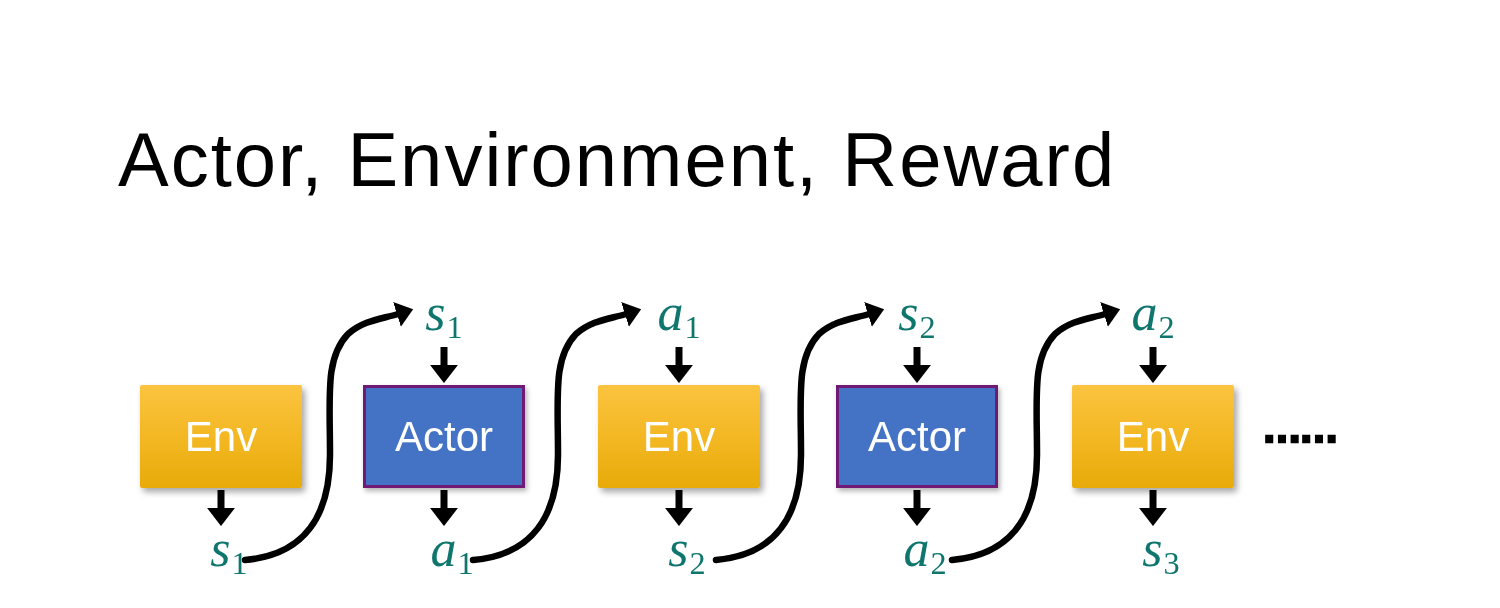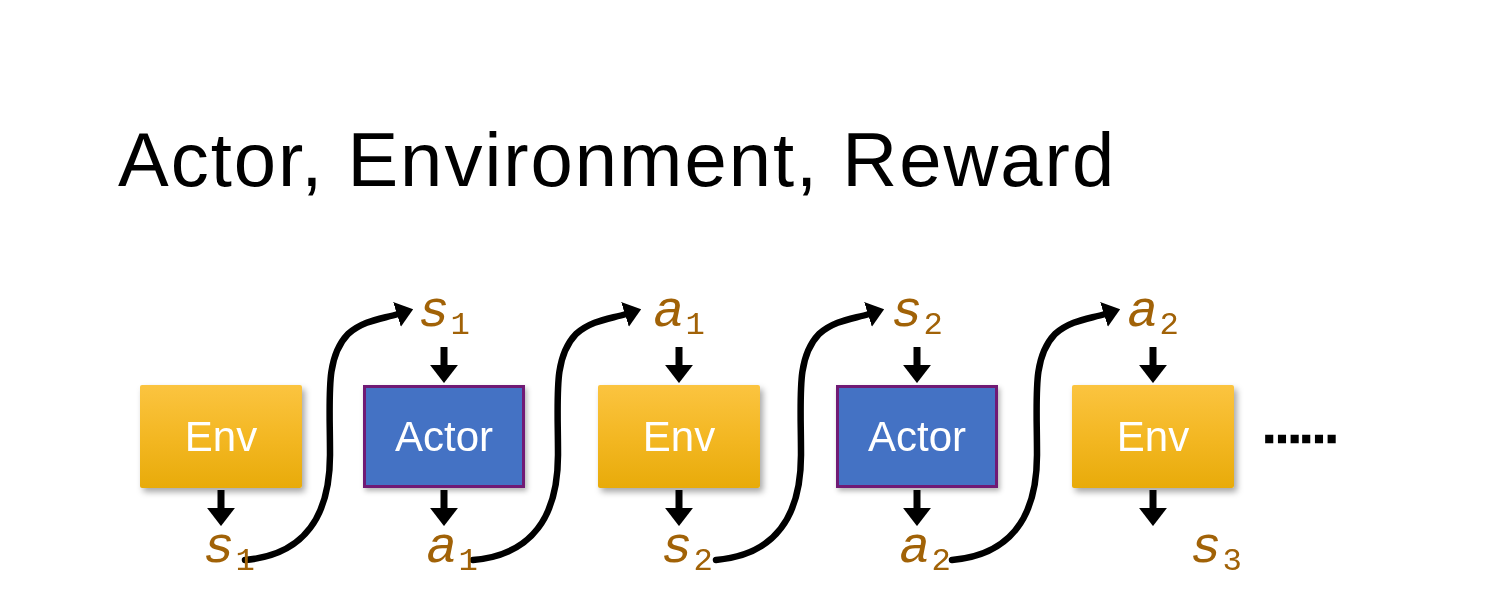--- a/index.html
+++ b/index.html
@@ -45,37 +45,37 @@
   }
   .actor{
     background:#4472C4;
     border:3px solid #701a75;
     box-shadow:2px 3px 5px rgba(0,0,0,0.3);
   }
   .e1{left:140px;} .a1{left:363px;} .e2{left:598px;} .a2{left:836px;} .e3{left:1072px;}
   .ml{
     position:absolute;
     transform:translateX(-50%);
-    font-family:Liberation Mono, monospace;
+    font-family:Liberation Serif, serif;
     font-size:52px;
     line-height:1;
-    color:#a16207;
+    color:#0f766e;
     white-space:nowrap;
   }
   .ml i{font-style:italic;}
   .ml .sub{
     font-size:0.62em;
     font-style:normal;
     vertical-align:-0.25em;
     margin-left:1px;
   }
   .top{top:287px;}
   .bot{top:523px;}
   .t1{left:444px;} .t2{left:679px;} .t3{left:917px;} .t4{left:1153px;}
-  .b1{left:229px;} .b2{left:452px;} .b3{left:687px;} .b4{left:925px;} .b5{left:1216px;text-align:right;}
+  .b1{left:229px;} .b2{left:452px;} .b3{left:687px;} .b4{left:925px;} .b5{left:1161px;text-align:right;}
   .dots{
     position:absolute;
     left:1262px;top:408px;
     font-size:40px;
     font-weight:900;
     letter-spacing:-3px;
     color:#000;
     -webkit-text-stroke:2.5px #000;
     line-height:1;
   }

